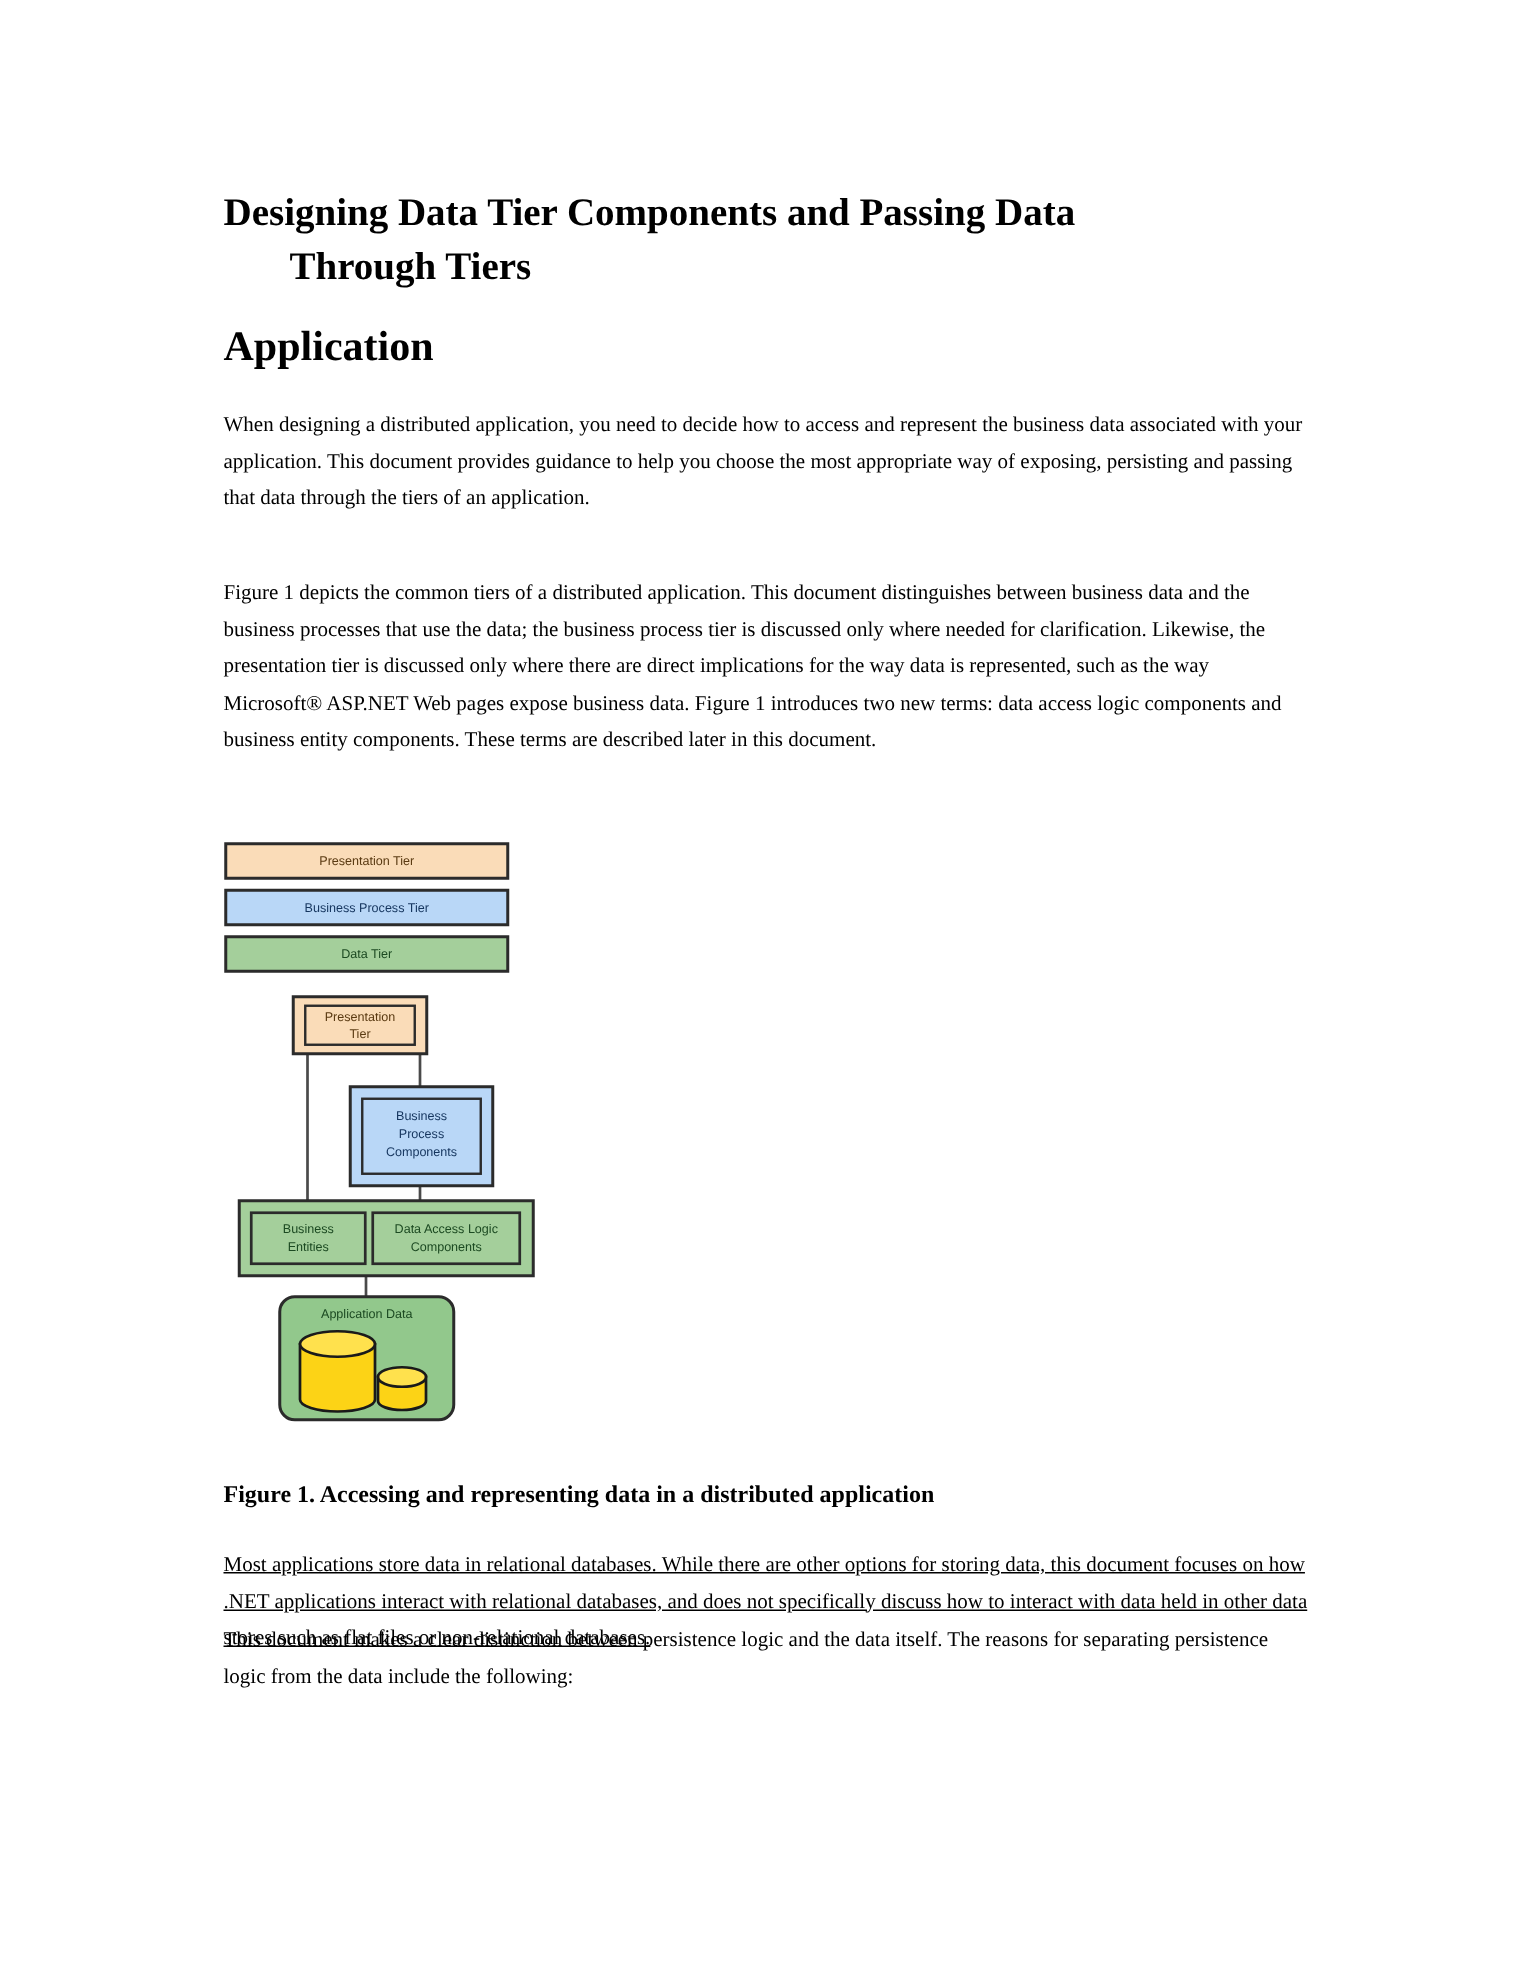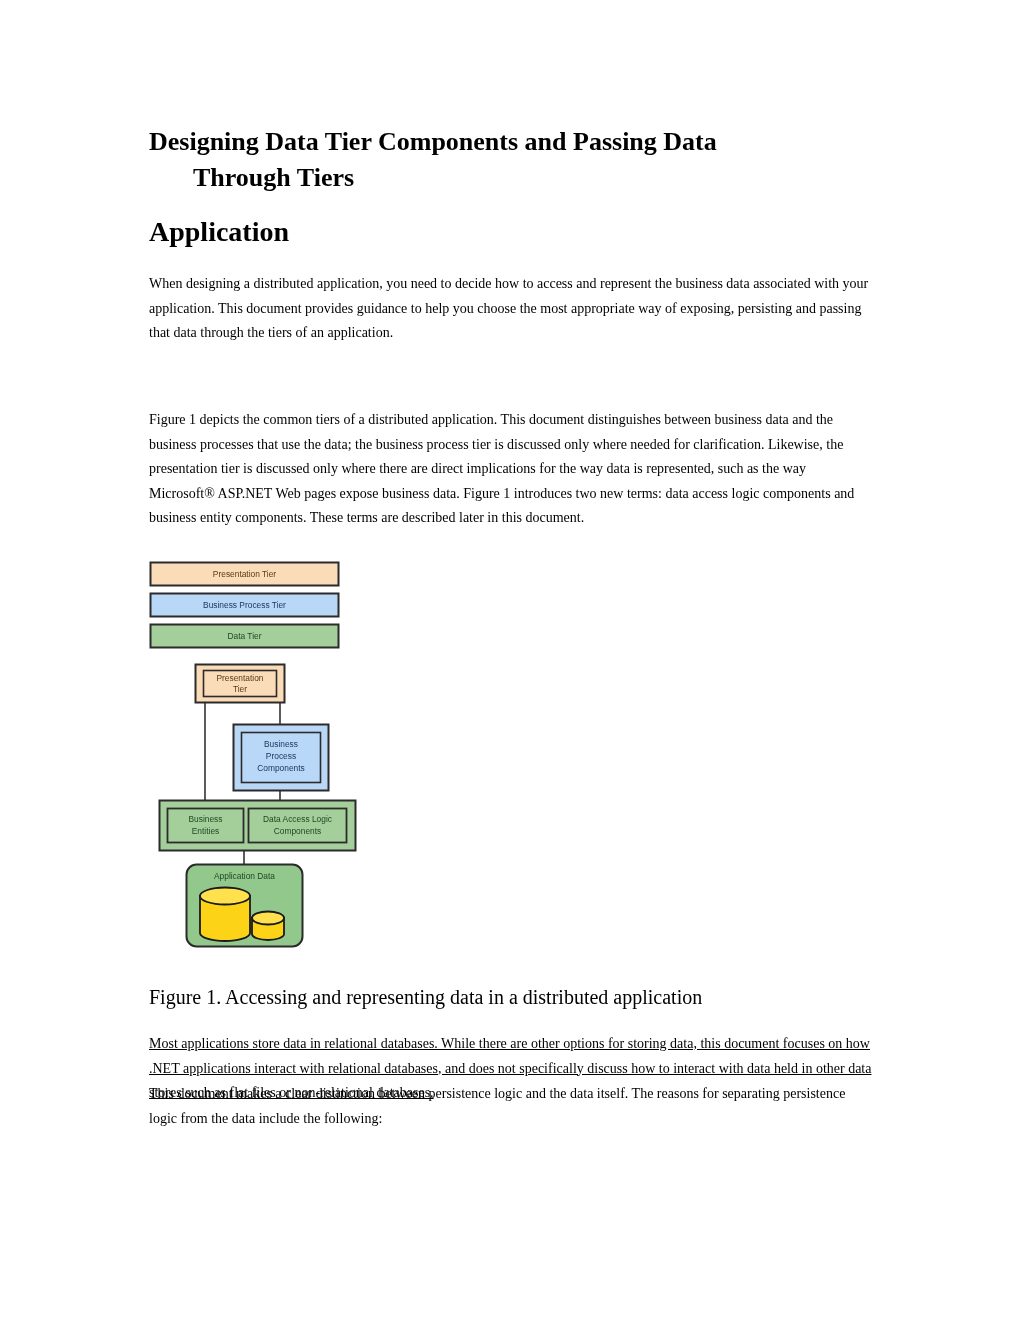--- a/index.html
+++ b/index.html
@@ -63,27 +63,27 @@
     font-size: 14px;
     line-height: 24.5px;
     margin: 0;
     padding: 0;
     position: absolute;
     left: 0;
     width: 726px;
     text-align: left;
   }
   #para-1 { top: 272px; }
-  #para-2 { top: 408px; }
+  #para-2 { top: 384px; }
   #para-3 { top: 1032px; text-decoration: underline; }
   #para-4 { top: 1082px; }
 
   p.figure-caption {
-    font-size: 20px;
-    font-weight: normal;
+    font-size: 16px;
+    font-weight: bold;
     line-height: 24px;
     margin: 0;
     padding: 0;
     position: absolute;
     top: 985px;
     left: 0;
   }
 
   
   .figure-wrap {

